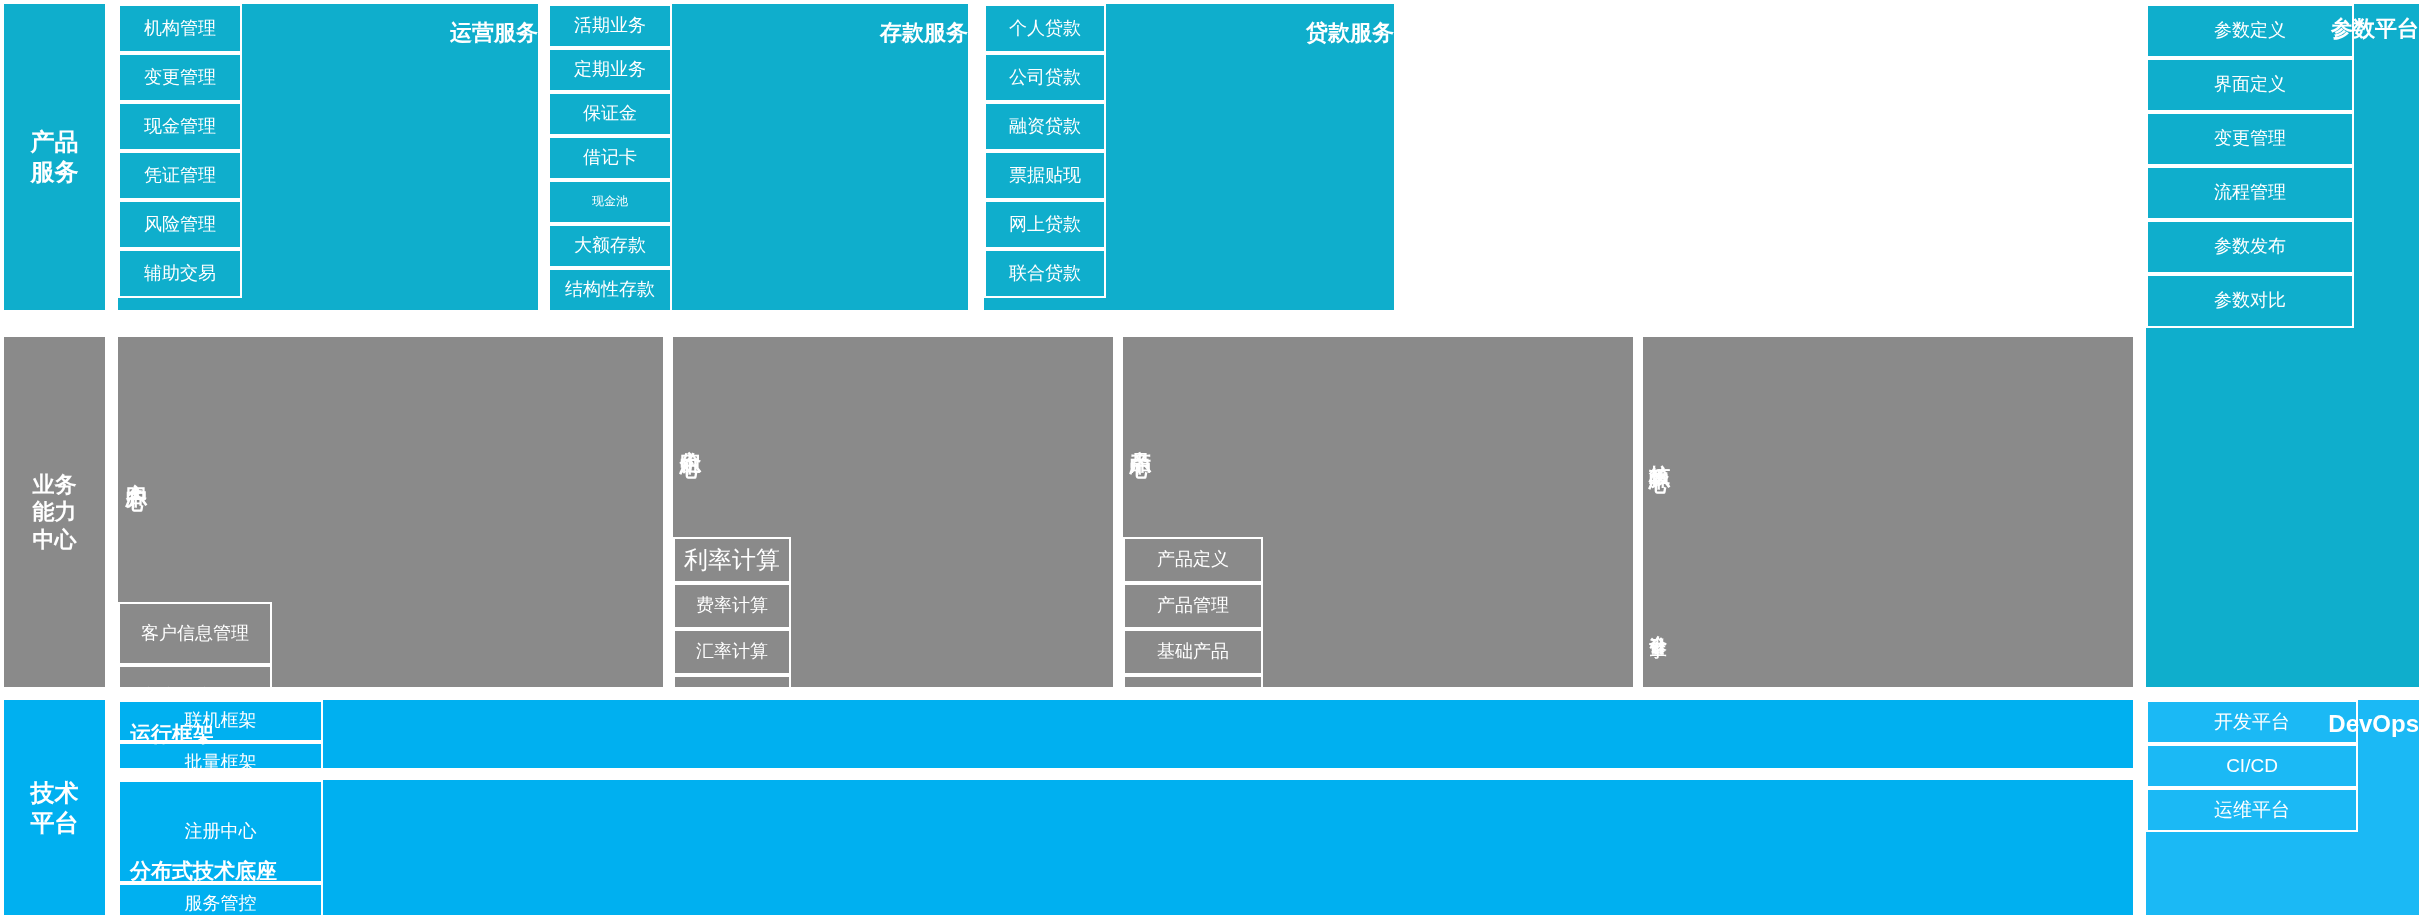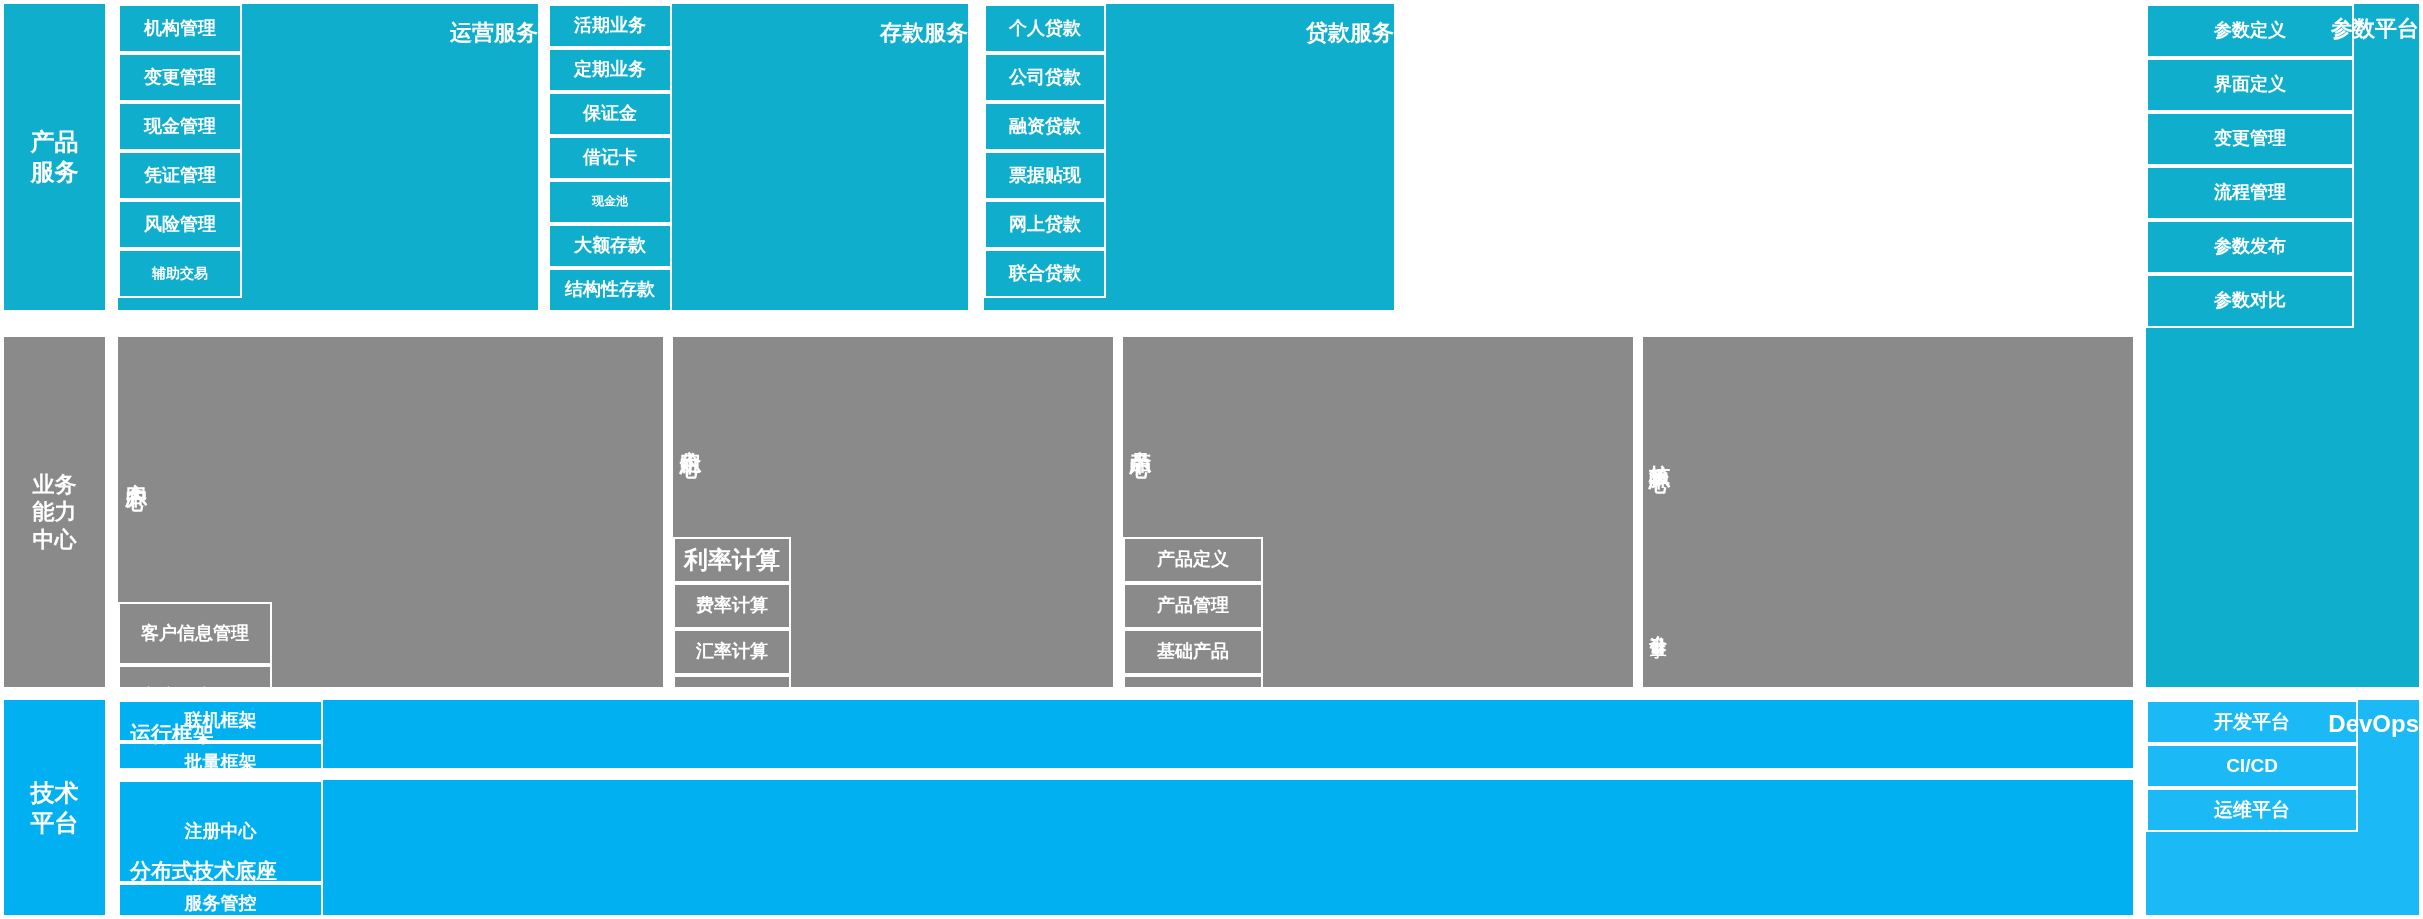--- a/index.html
+++ b/index.html
@@ -18,21 +18,21 @@
 
   .side-label {
     display: flex; align-items: center; justify-content: center;
     text-align: center;
     color: #ffffff; font-weight: bold; line-height: 1.25;
   }
 
   .cell {
     border: 2px solid #ffffff;
     display: flex; align-items: center; justify-content: center;
-    color: #ffffff; font-weight: bold; text-align: center;
+    color: #ffffff; font-weight: normal; text-align: center;
     line-height: 1.1;
   }
 
   .vlabel {
     display: flex; align-items: center; justify-content: center;
     color: #ffffff; font-weight: bold;
     writing-mode: vertical-rl; text-orientation: upright;
     letter-spacing: 2px;
     line-height: 1.0;
   }
@@ -60,21 +60,21 @@
     </div>
   </div>
 
   <div class="band teal panel" style="left:118px; top:4px; width:420px; height:306px;">
     <div class="grp-title" style="top:14px; font-size:22px;">运营服务</div>
     <div class="cell" style="left:12px; top:56px; width:124px; height:49px; font-size:18px;">机构管理</div>
     <div class="cell" style="left:148px; top:56px; width:124px; height:49px; font-size:18px;">变更管理</div>
     <div class="cell" style="left:284px; top:56px; width:124px; height:49px; font-size:18px;">现金管理</div>
     <div class="cell" style="left:12px; top:132px; width:124px; height:49px; font-size:18px;">凭证管理</div>
     <div class="cell" style="left:148px; top:132px; width:124px; height:49px; font-size:18px;">风险管理</div>
-    <div class="cell" style="left:284px; top:132px; width:124px; height:49px; font-size:14px;">辅助交易</div>
+    <div class="cell" style="left:284px; top:132px; width:124px; height:49px; font-size:18px;">辅助交易</div>
   </div>
 
   <div class="band teal panel" style="left:548px; top:4px; width:420px; height:306px;">
     <div class="grp-title" style="top:14px; font-size:22px;">存款服务</div>
     <div class="cell" style="left:14px; top:48px; width:124px; height:44px; font-size:18px;">活期业务</div>
     <div class="cell" style="left:150px; top:48px; width:124px; height:44px; font-size:18px;">定期业务</div>
     <div class="cell" style="left:286px; top:48px; width:124px; height:44px; font-size:18px;">保证金</div>
     <div class="cell" style="left:14px; top:100px; width:124px; height:44px; font-size:18px;">借记卡</div>
     <div class="cell" style="left:150px; top:100px; width:124px; height:44px; font-size:12px;">现金池</div>
     <div class="cell" style="left:286px; top:100px; width:124px; height:44px; font-size:18px;">大额存款</div>

